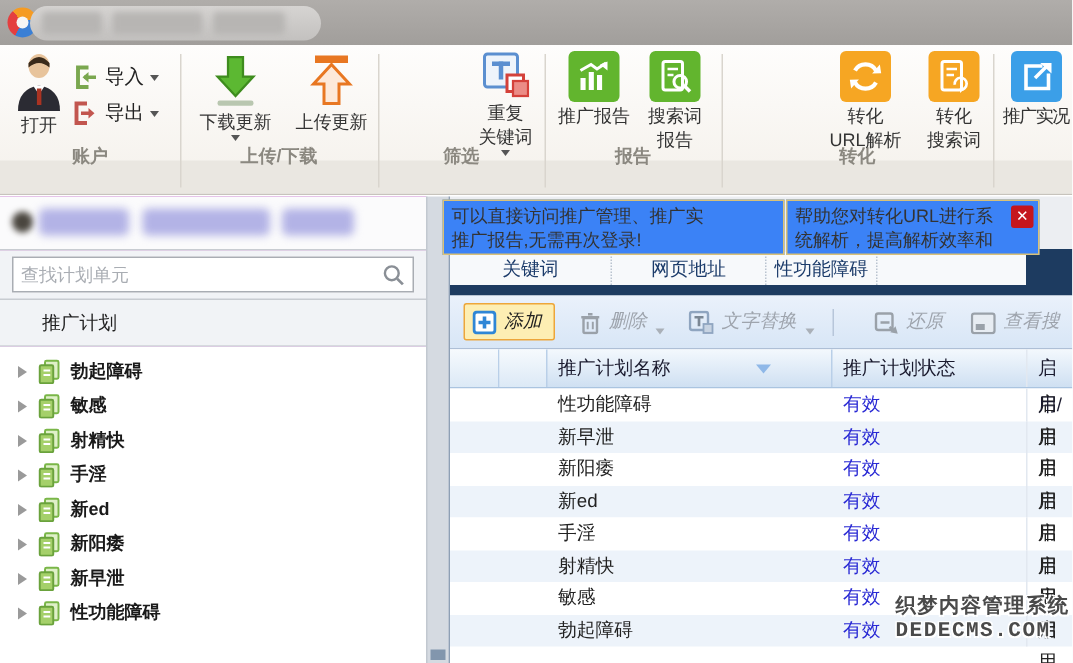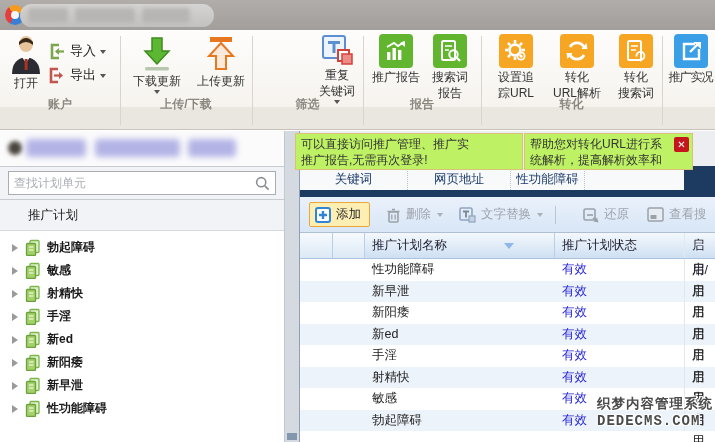--- a/index.html
+++ b/index.html
@@ -25,21 +25,21 @@
   .rbtn { position:absolute; top:4px; display:flex; flex-direction:column; align-items:center; cursor:default; }
   .rbtn .lbl { margin-top:2px; line-height:14px; color:#333; white-space:nowrap; text-align:center; }
   .caret { width:0; height:0; border-left:3px solid transparent; border-right:3px solid transparent; border-top:4px solid #555; margin-top:2px; }
   .caret.inline { display:inline-block; margin-left:4px; vertical-align:middle; }
   .smallbtn { display:flex; align-items:center; height:22px; margin:2px 0; }
   .smallbtn .lbl { margin:0 0 0 5px; font-size:13px;text-align:center; }
   .tile { width:34px; height:34px; border-radius:4px; display:flex; align-items:center; justify-content:center; }
   .tile.green { background:#62b52e; } .tile.orange { background:#f6a623; } .tile.blue { background:#3b9fe8; }
 
   
-  .tooltip { position:absolute; top:133px; height:37px; background:#bef264; border:1px solid #d9c178;
+  .tooltip { position:absolute; top:133px; height:37px; background:#3b82f6; border:1px solid #d9c178;
              font-size:12px; line-height:16px; color:#333; padding:2px 5px; z-index:30; overflow:hidden; }
   .tooltip .tail { position:absolute; top:-8px; width:0; height:0; border-left:8px solid transparent;
                    border-right:8px solid transparent; border-bottom:8px solid #fdf6c5; }
   .tip-close { position:absolute; right:3px; top:3px; width:15px; height:15px; background:#c5161d; color:#fff;
                border-radius:2px; font-size:10px; font-weight:bold; line-height:15px; text-align:center; cursor:pointer; }
 
   
   .sidebar { position:absolute; left:0; top:131px; width:284px; height:274px; background:#a21caf; }
   .acct { position:relative; height:36px; background:#fbfbfc; border-bottom:1px solid #c8ccd1; overflow:hidden; }
   .acct i { position:absolute; top:8px; height:18px; border-radius:4px; background:#b3b3e6; filter:blur(3px); }
@@ -62,21 +62,21 @@
   
   .main { position:absolute; left:299px; top:131px; width:416px; height:311px; background:#eceef2; border-left:1px solid #8fa0b5; }
   .tabbar { position:absolute; left:0; top:37px; width:100%; height:22px; background:#f7f9fb; display:flex; }
   .tab { height:22px; line-height:22px; text-align:center; color:#1c3c6b; font-size:12.5px; border-right:1px dotted #b9c3cf; cursor:pointer; }
   .tab-active-stub { position:absolute; right:0; top:35px; width:31px; height:24px; background:#1d3b60; }
   .tab-underline { position:absolute; left:0; top:59px; width:100%; height:7px; background:#1d3b60; }
 
   .actionbar { position:absolute; left:0; top:66px; width:100%; height:36px;
                background:linear-gradient(#eaf1fb,#d8e6f6); border-bottom:1px solid #aebfd6;
                display:flex; align-items:center; overflow:hidden; white-space:nowrap; }
-  .abtn { display:flex; align-items:center; margin-left:10px; color:#9ea4ad; font-size:12.5px; cursor:default; }
+  .abtn { display:flex; align-items:flex-end; margin-left:10px; color:#9ea4ad; font-size:12.5px; cursor:default;font-style:italic; }
   .abtn .lbl { margin-left:5px; }
   .abtn.enabled { color:#222; background:#fdeeb3; border:1px solid #eda63a; border-radius:2px; padding:3px 8px 3px 5px; margin-left:9px; cursor:pointer; }
   .abtn .caret { border-top-color:#aab0b8; margin:0 0 0 6px; }
   .asep { width:1px; height:18px; background:#b7c6da; margin-left:12px; }
 
   
   .table { position:absolute; left:0; top:102px; width:100%; bottom:0; background:#fff; }
   .thead { display:flex; height:26px; background:linear-gradient(#f3f8fd,#cfe0f2); border-bottom:1px solid #aac4e0; }
   .th { border-right:1px solid #b9cfe8; line-height:25px; padding-left:7px; color:#1a1a2e; font-size:12.5px; position:relative; }
   .trow { display:flex; height:21.5px; }
@@ -205,40 +205,20 @@
           <rect x="4" y="2" width="13" height="19" rx="1.5" fill="none" stroke="#fff" stroke-width="2"></rect>
           <path d="M7 7 H14 M7 11 H11" stroke="#fff" stroke-width="1.6"></path>
           <circle cx="15.5" cy="15.5" r="4.2" fill="none" stroke="#fff" stroke-width="2"></circle>
           <path d="M18.5 18.5 L22 22" stroke="#fff" stroke-width="2.4"></path>
         </svg>
       </div>
       <div class="lbl">搜索词</div>
       <div class="lbl">报告</div>
     </div>
 
-    <div class="rbtn" style="left:488px;width:56px">
-      <div class="tile orange">
-        <svg width="26" height="26" viewBox="0 0 26 26">
-          <circle cx="12" cy="12" r="5.4" fill="none" stroke="#fff" stroke-width="2.6"></circle>
-          <g stroke="#fff" stroke-width="2.6">
-            <path d="M12 2 V5.2"></path>
-              <path d="M12 18.8 V22"></path>
-              <path d="M2 12 H5.2"></path>
-              <path d="M18.8 12 H22"></path>
-            <path d="M4.9 4.9 L7.2 7.2"></path>
-              <path d="M16.8 16.8 L19.1 19.1"></path>
-              <path d="M19.1 4.9 L16.8 7.2"></path>
-              <path d="M7.2 16.8 L4.9 19.1"></path>
-          </g>
-          <circle cx="18" cy="18" r="3.6" fill="none" stroke="#fff" stroke-width="1.8"></circle>
-        </svg>
-      </div>
-      <div class="lbl">设置追</div>
-      <div class="lbl">踪URL</div>
-    </div>
 
     <div class="rbtn" style="left:546px;width:62px">
       <div class="tile orange">
         <svg width="26" height="26" viewBox="0 0 26 26">
           <path d="M6 9 A8 8 0 0 1 20 9" fill="none" stroke="#fff" stroke-width="2.8"></path>
           <polygon points="20,4 20,12 24.5,8" fill="#fff" transform="rotate(40 20 8)"></polygon>
           <path d="M20 17 A8 8 0 0 1 6 17" fill="none" stroke="#fff" stroke-width="2.8"></path>
           <polygon points="6,14 6,22 1.5,18" fill="#fff" transform="rotate(40 6 18)"></polygon>
         </svg>
       </div>

